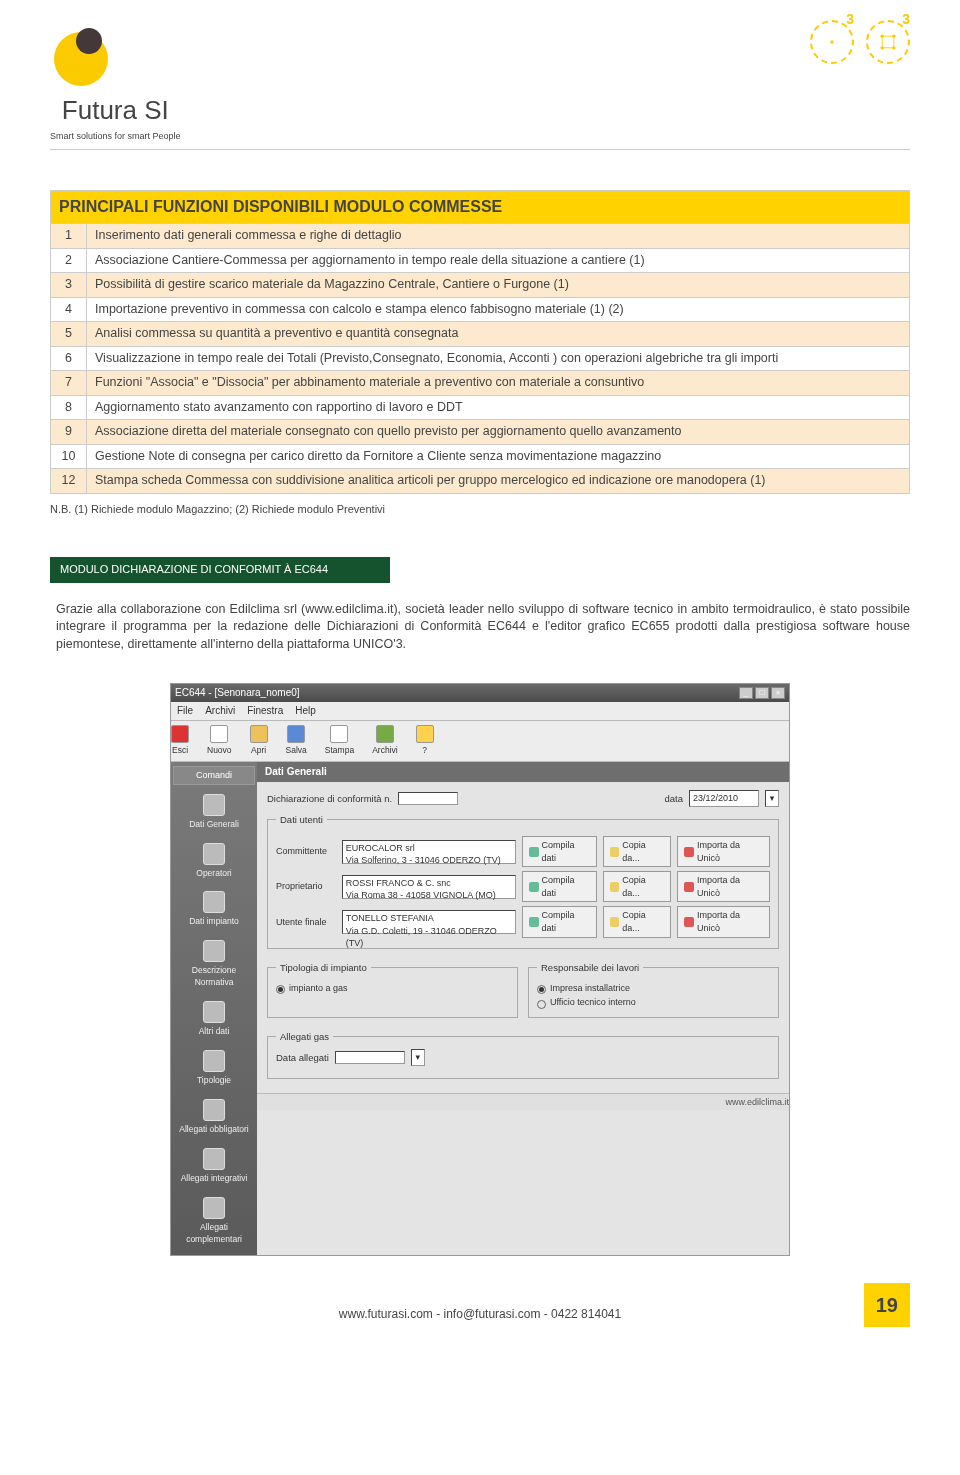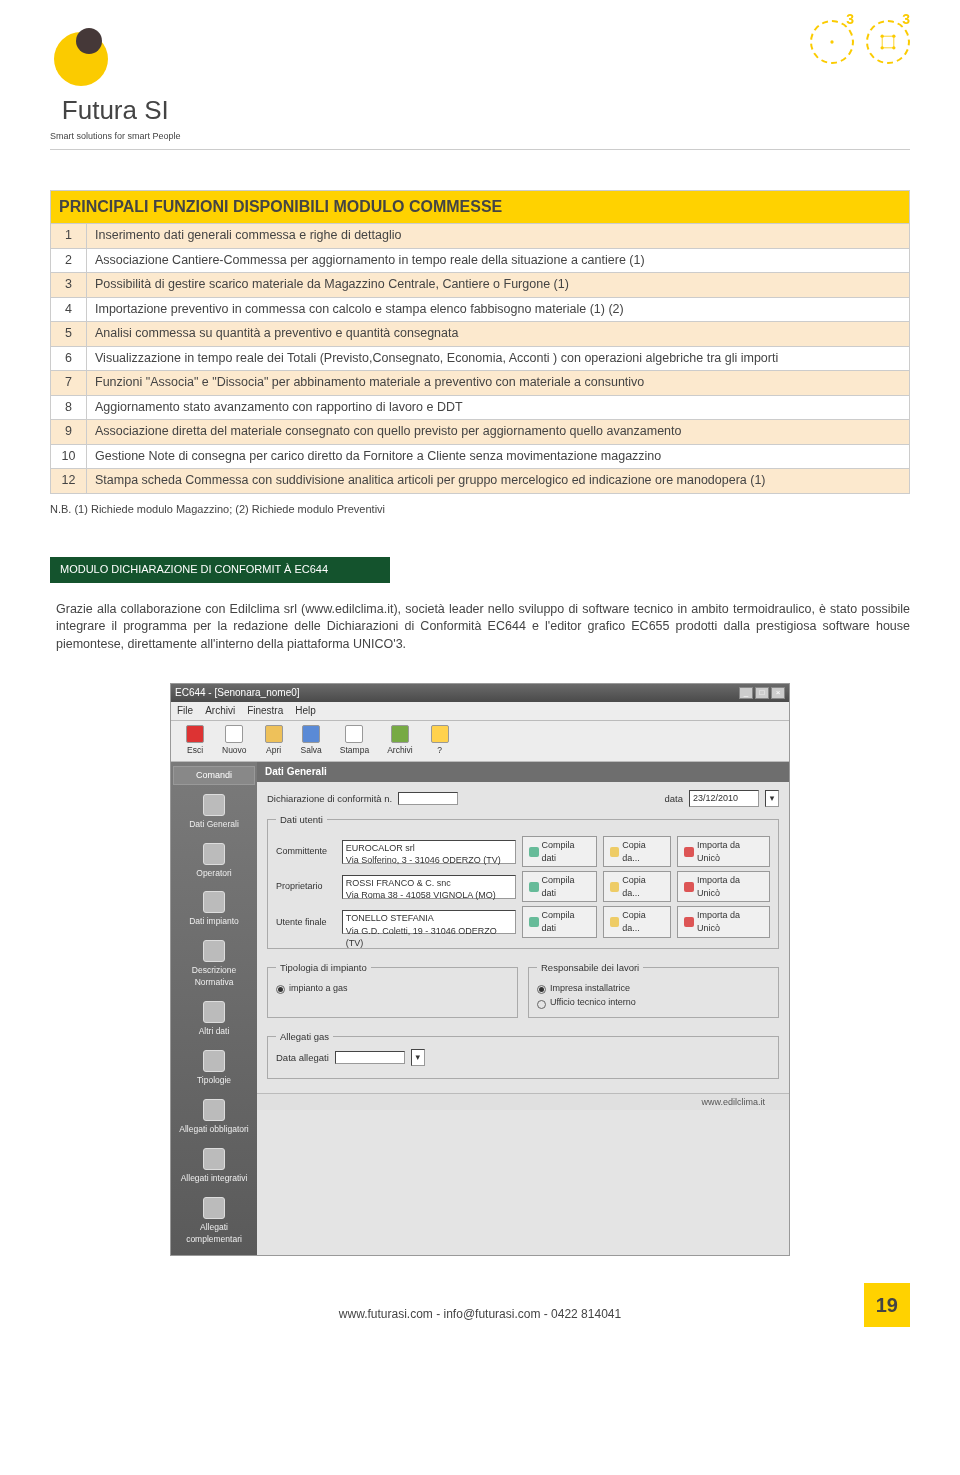--- a/index.html
+++ b/index.html
@@ -24,21 +24,21 @@
   .func-table tr:nth-child(even) td { background: #FCE9CE; }
   .func-table tr:nth-child(odd) td { background: #fff; }
   .note { font-size: 11px; color: #444; margin-bottom: 40px; }
   .module-bar { background: #14532d; color: #fff; font-size: 11px; padding: 5px 10px; width: 340px; margin-bottom: 18px; }
   .body-text { font-size: 12.5px; color: #444; margin-bottom: 30px; text-align: justify; margin-left: 6px; }
   .shot { width: 620px; margin: 0 auto 50px auto; border: 1px solid #999; background: #DCDCDC; font-family: Liberation Sans, sans-serif; font-size: 10px; }
   .shot-titlebar { background: linear-gradient(#6a6a6a,#4a4a4a); color: #fff; display: flex; align-items: center; justify-content: space-between; padding: 2px 4px; font-size: 10px; }
   .shot-titlebar .winbtns { display: flex; gap: 2px; }
   .shot-titlebar .winbtns span { width: 14px; height: 12px; background: #ccc; border: 1px solid #888; display: inline-block; font-size: 8px; text-align: center; line-height: 10px; }
   .shot-menu { background: #EDEDED; padding: 2px 6px; font-size: 10px; color: #333; display: flex; gap: 12px; border-bottom: 1px solid #bbb; }
-  .shot-tool { background: #EDEDED; padding: 4px 15px; display: flex; gap: 18px; border-bottom: 1px solid #bbb; align-items: center; text-align: right; }
+  .shot-tool { background: #EDEDED; padding: 4px 0; display: flex; gap: 18px; border-bottom: 1px solid #bbb; align-items: center; text-align: right; }
   .shot-tool .tb { display: flex; flex-direction: column; align-items: center; font-size: 8.5px; color: #333; gap: 2px; }
   .shot-tool .tb .ico { width: 18px; height: 18px; background: #fff; border: 1px solid #999; border-radius: 2px; }
   .shot-body { display: flex; }
   .shot-side { width: 86px; background: linear-gradient(#7a7a7a,#5a5a5a); padding: 4px 2px; }
   .shot-side .sh { background: #888; color: #fff; font-size: 9px; text-align: center; padding: 2px 0; margin-bottom: 3px; border: 1px solid #999; }
   .shot-side .sitem { color: #eee; font-size: 8.5px; text-align: center; padding: 6px 2px; display: flex; flex-direction: column; align-items: center; gap: 3px; }
   .shot-side .sitem .sico { width: 22px; height: 22px; background: #bbb; border: 1px solid #ddd; border-radius: 3px; }
   .shot-main { flex: 1; background: #E4E4E4; padding: 0; }
   .shot-main .mh { background: #6E6E6E; color: #fff; font-size: 10px; padding: 3px 8px; font-weight: bold; }
   .shot-main .inner { padding: 8px 10px; }
@@ -49,21 +49,21 @@
   .urow { display: flex; align-items: center; gap: 6px; margin: 4px 0; }
   .urow .lbl { width: 62px; font-size: 9px; }
   .urow .big { width: 180px; height: 24px; }
   .ubtn { background: #F0F0F0; border: 1px solid #999; padding: 2px 6px; font-size: 9px; display: flex; align-items: center; gap: 3px; }
   .ubtn .bi { width: 10px; height: 10px; display: inline-block; border-radius: 2px; }
   .twocol { display: flex; gap: 10px; }
   .twocol fieldset { flex: 1; }
   .radio, .check { font-size: 9px; display: flex; align-items: flex-end; gap: 4px; margin: 2px 0; }
   .radio .r { width: 9px; height: 9px; border: 1px solid #666; border-radius: 50%; display: inline-flex; align-items: center; justify-content: center; }
   .radio .r.on::after { content: ''; width: 5px; height: 5px; background: #333; border-radius: 50%; }
-  .shot-footer { background: #E0E0E0; border-top: 1px solid #bbb; text-align: right; padding: 2px 24px; font-size: 9px; color: #555; }
+  .shot-footer { background: #E0E0E0; border-top: 1px solid #bbb; text-align: right; padding: 2px 0; font-size: 9px; color: #555; }
   .page-footer { display: flex; justify-content: center; align-items: center; font-size: 12px; color: #444; position: relative; margin-top: 10px; }
   .page-num { position: absolute; right: 0; bottom: -4px; background: #FFD200; color: #444; font-size: 20px; font-weight: 600; padding: 8px 12px; }
 </style>
 </head>
 <body>
 
 <div class="page">
   <div class="header-row">
     <div class="logo">
       <div class="logo-mark">

